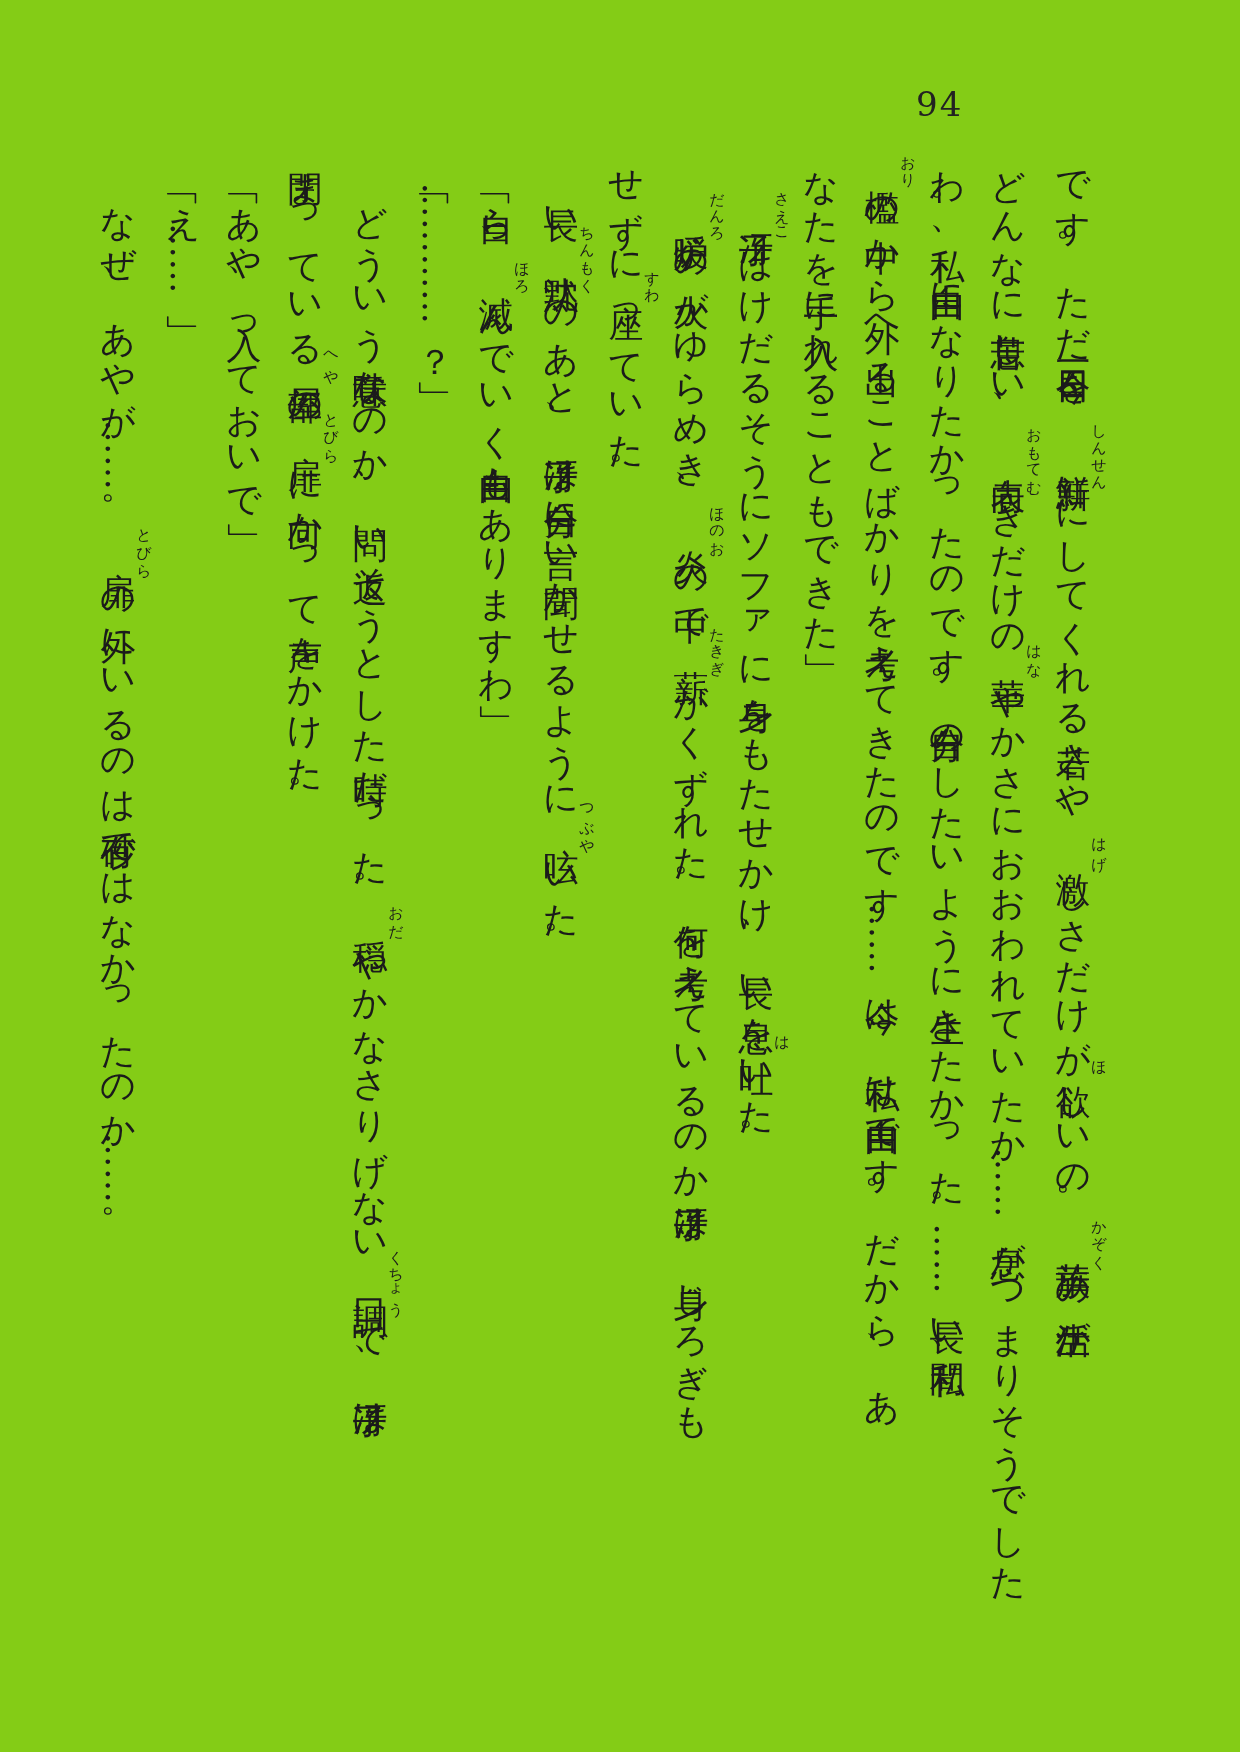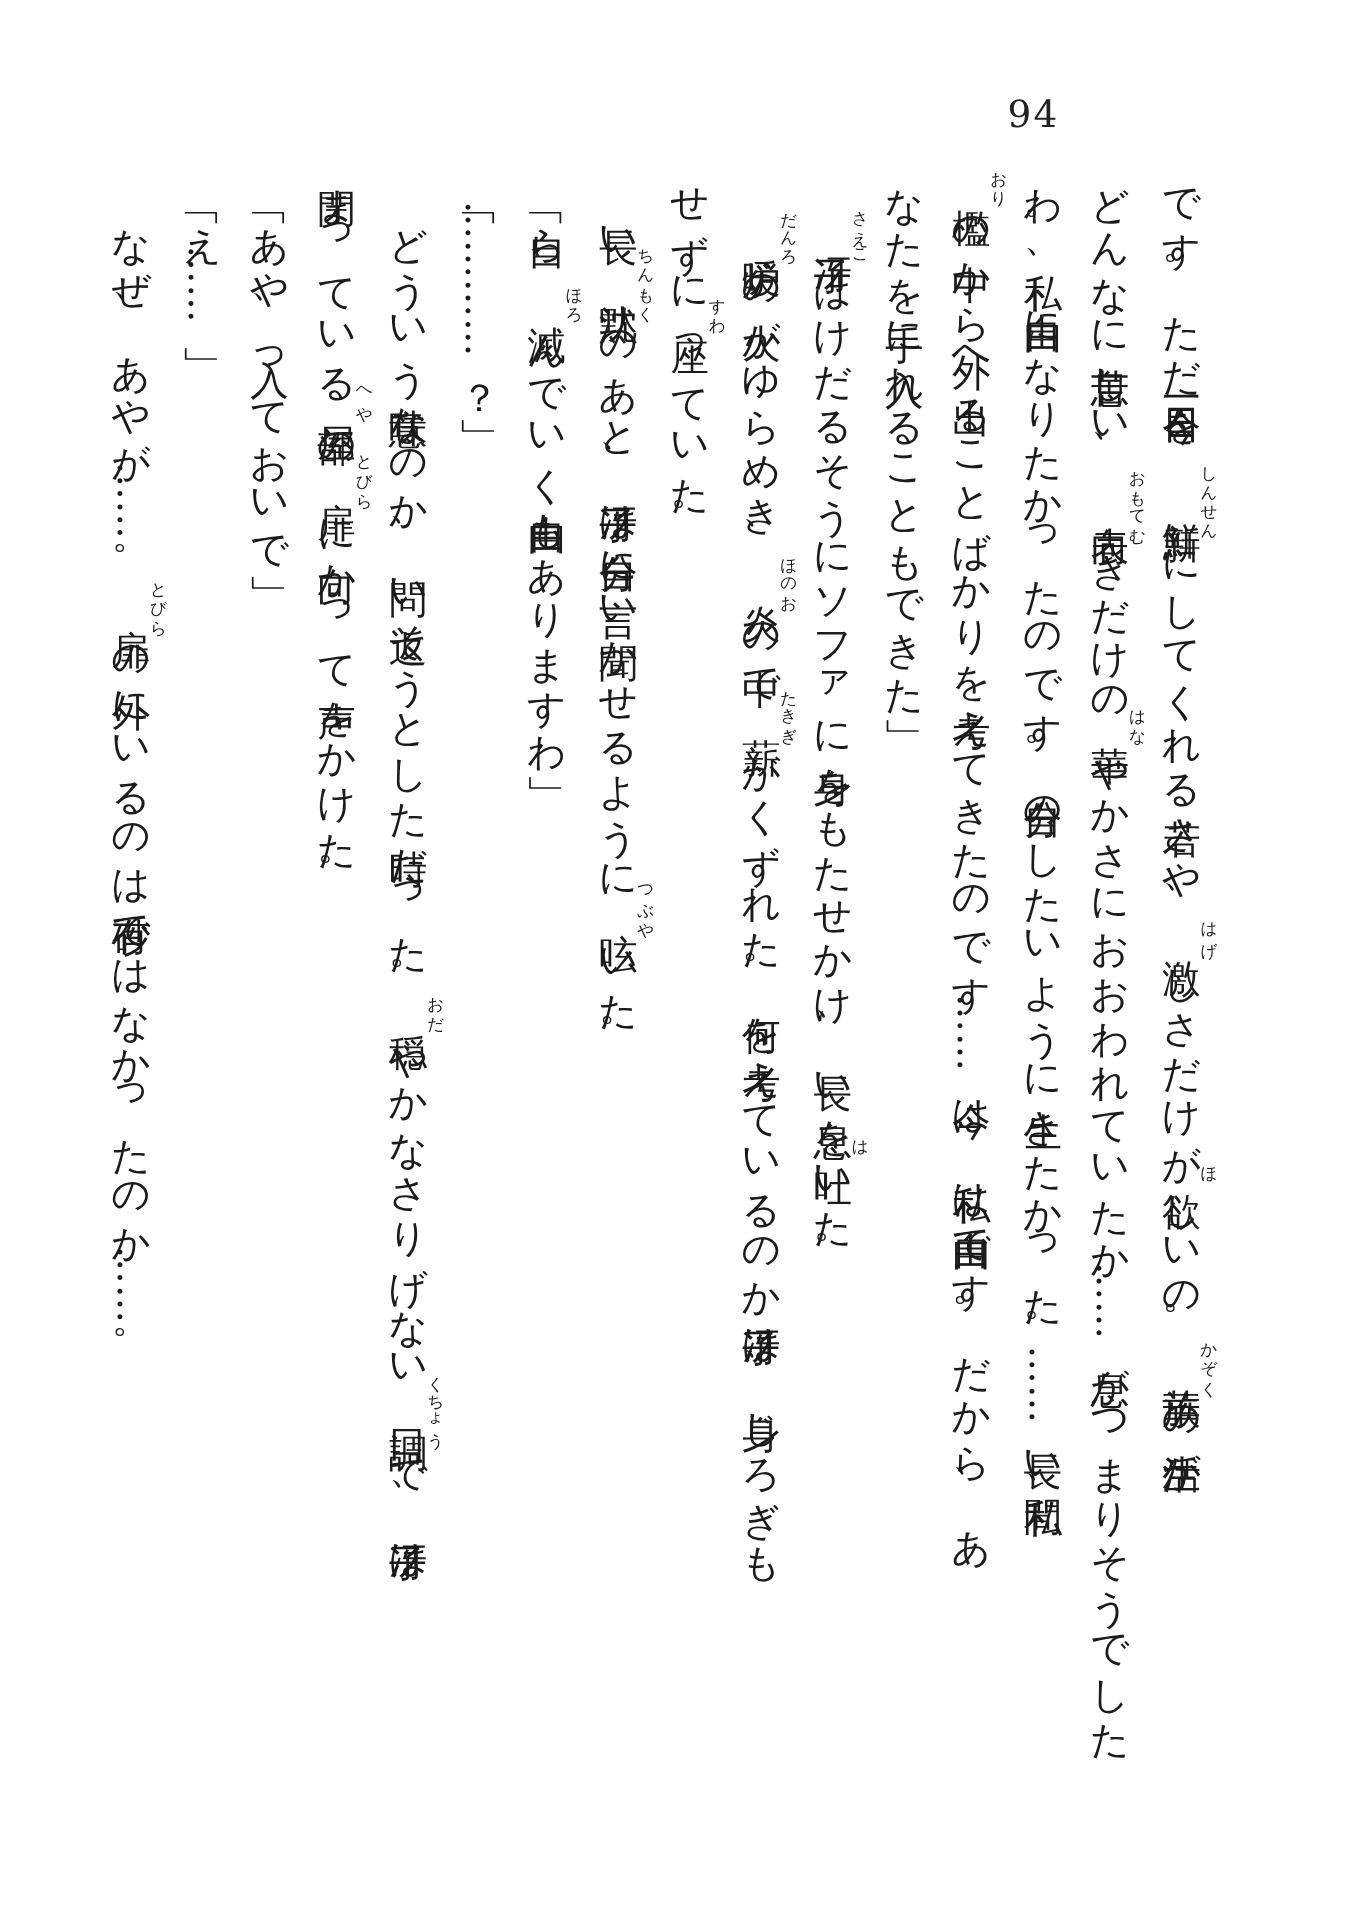--- a/index.html
+++ b/index.html
@@ -48,21 +48,21 @@
   }
   rt {
     font-size: 15px;
     letter-spacing: 0;
     font-weight: normal;
   }
 </style>
 </head>
 <body>
 
-<div class="page" style="background: #ffffff; color: rgb(27, 27, 27);">
+<div class="page" style="background: #84cc16; color: rgb(27, 27, 27);">
   <div class="page-number">94</div>
   <div class="text-area">
       <p class="line">です。ただ今日一日を、<ruby>新鮮<rt>しんせん</rt></ruby>にしてくれる若さや、<ruby>激<rt>はげ</rt></ruby>しさだけが<ruby>欲<rt>ほ</rt></ruby>しいの。<ruby>華族<rt>かぞく</rt></ruby>の生活が</p>
       <p class="line">どんなに息苦しい、<ruby>表向<rt>おもてむ</rt></ruby>きだけの<ruby>華<rt>はな</rt></ruby>やかさにおおわれていたか……息がつまりそうでした</p>
       <p class="line">わ。私、自由になりたかったのです。自分のしたいように生きたかった。……長い間私、</p>
       <p class="line"><ruby>檻<rt>おり</rt></ruby>の中から外へ出ることばかりを考えてきたのです……今は、私は自由です。だから、あ</p>
       <p class="line">なたを手に入れることもできた」</p>
       <p class="line indent"><ruby>冴子<rt>さえこ</rt></ruby>はけだるそうにソファに身をもたせかけ、長い息を<ruby>吐<rt>は</rt></ruby>いた。</p>
       <p class="line indent"><ruby>暖炉<rt>だんろ</rt></ruby>の火がゆらめき、<ruby>炎<rt>ほのお</rt></ruby>の中で<ruby>薪<rt>たきぎ</rt></ruby>がくずれた。何を考えているのか冴子は、身じろぎも</p>
       <p class="line">せずに<ruby>座<rt>すわ</rt></ruby>っていた。</p>

